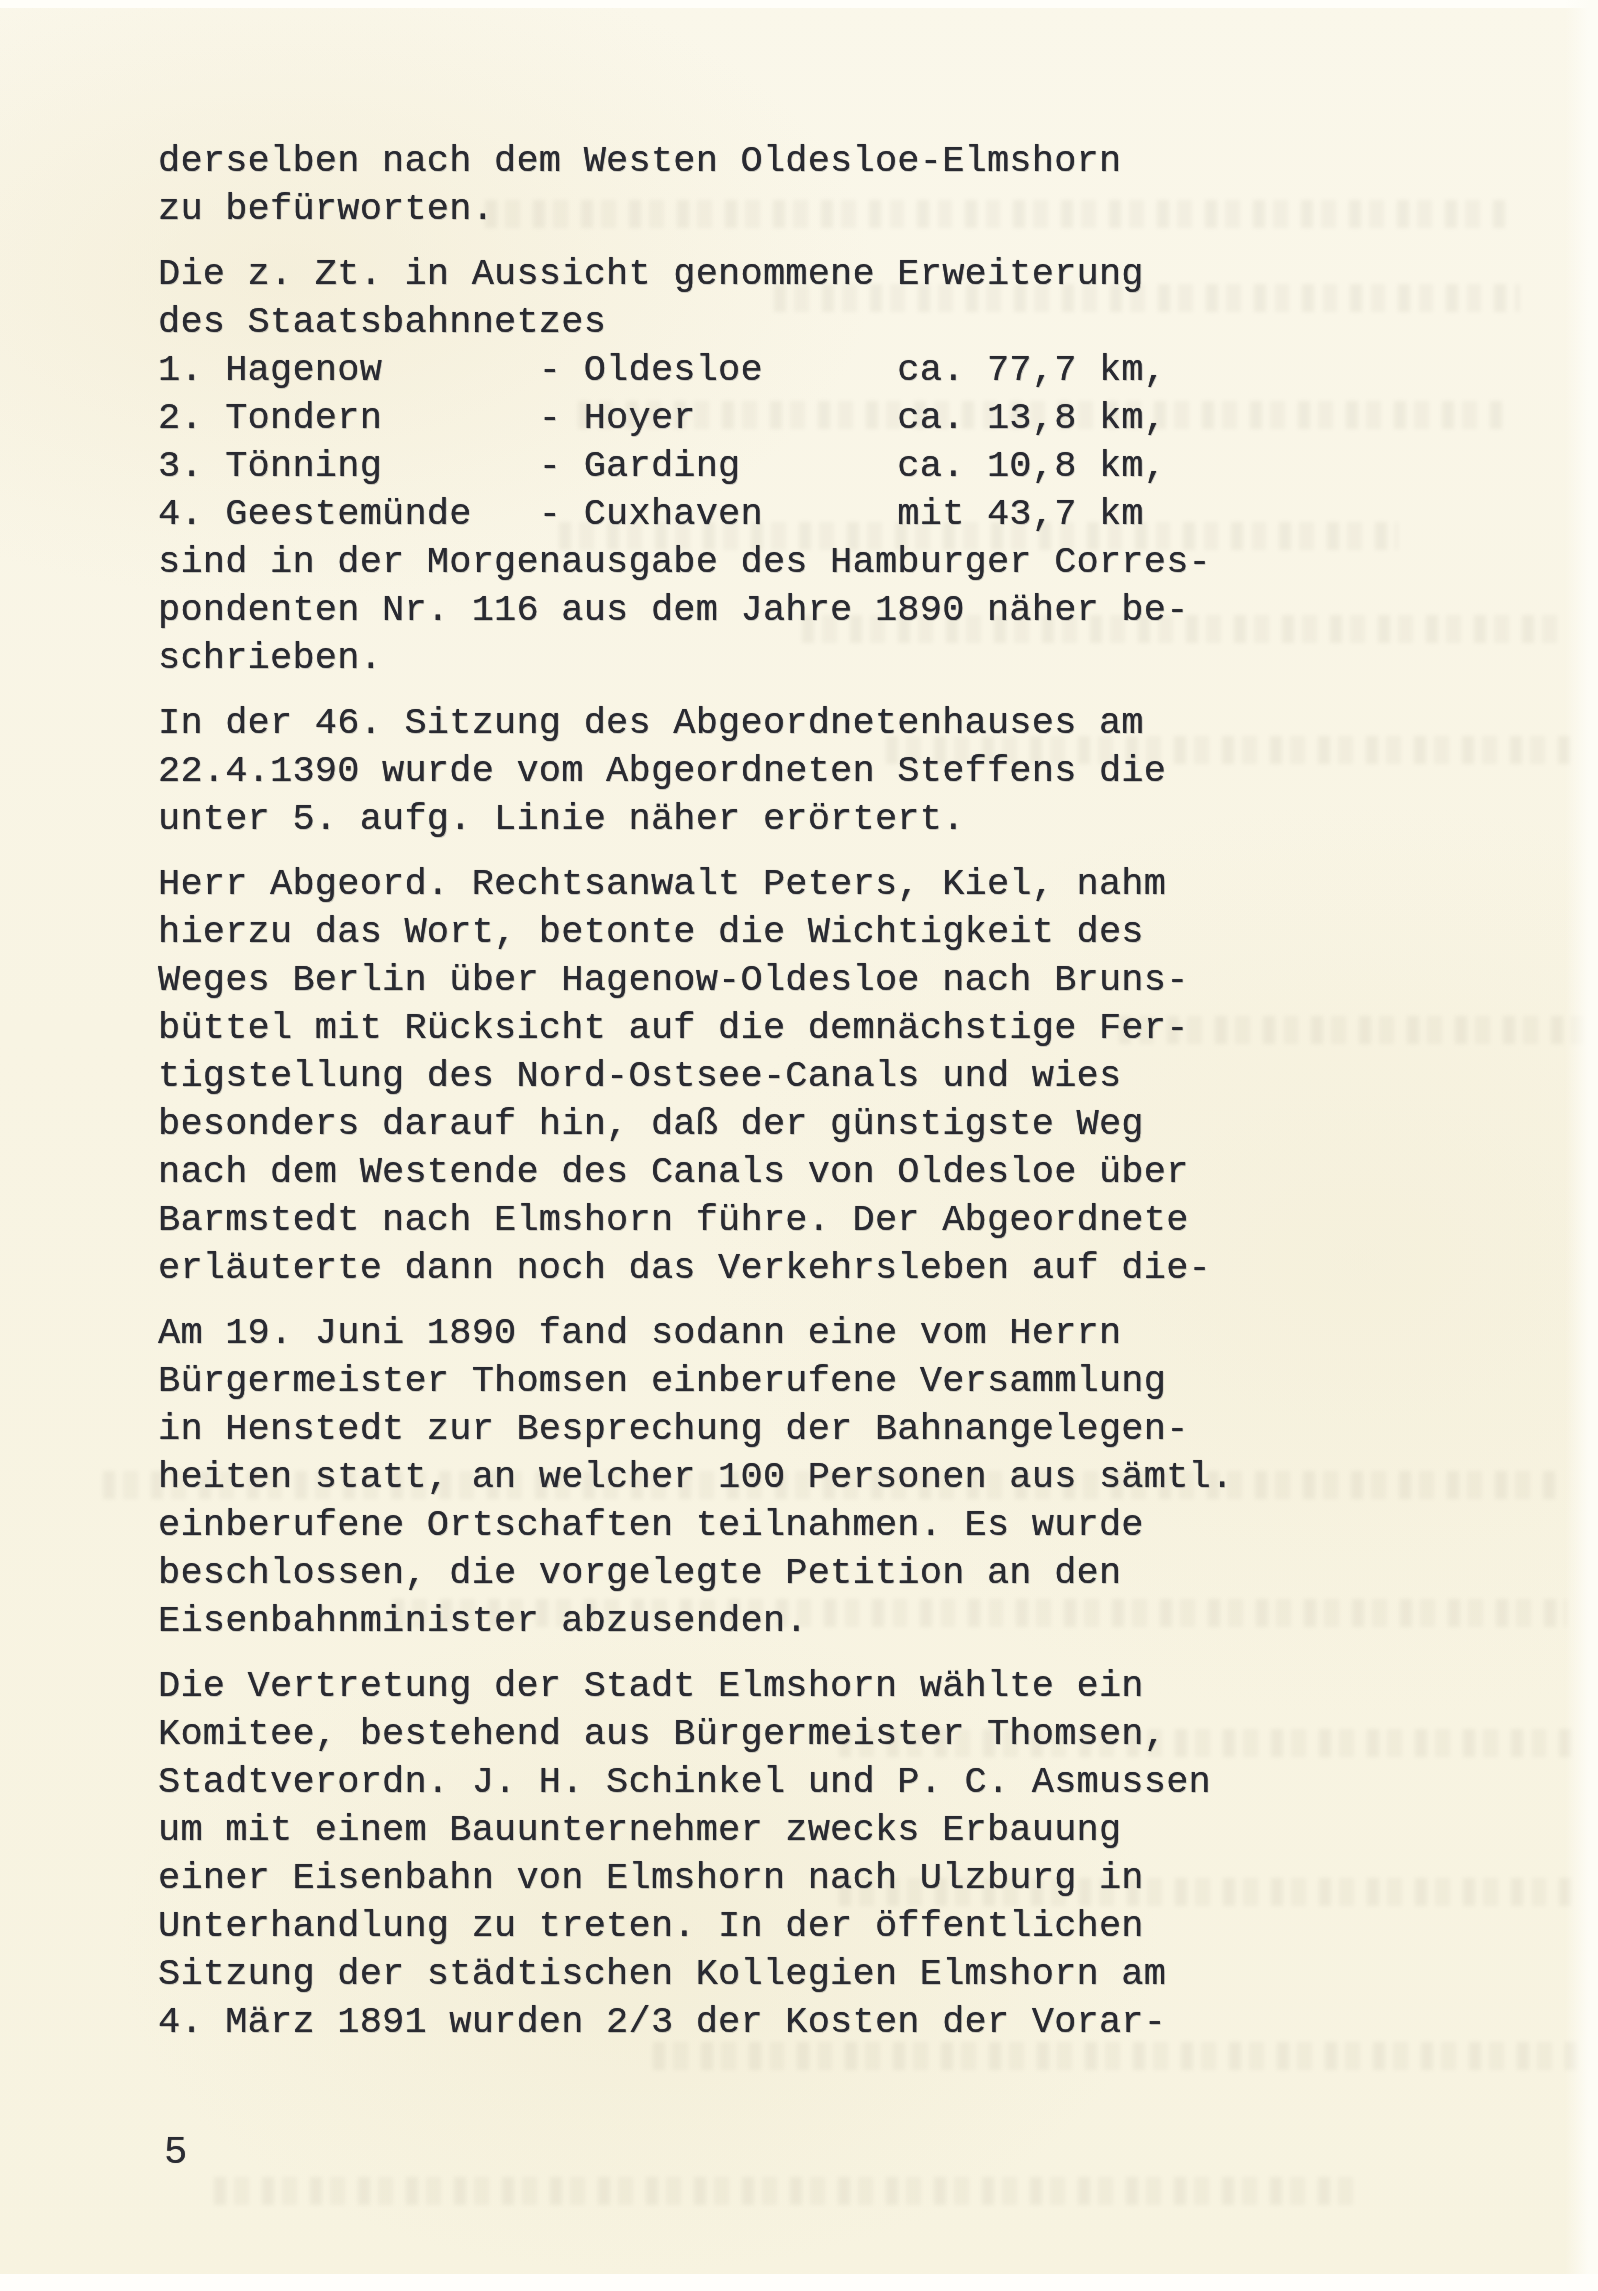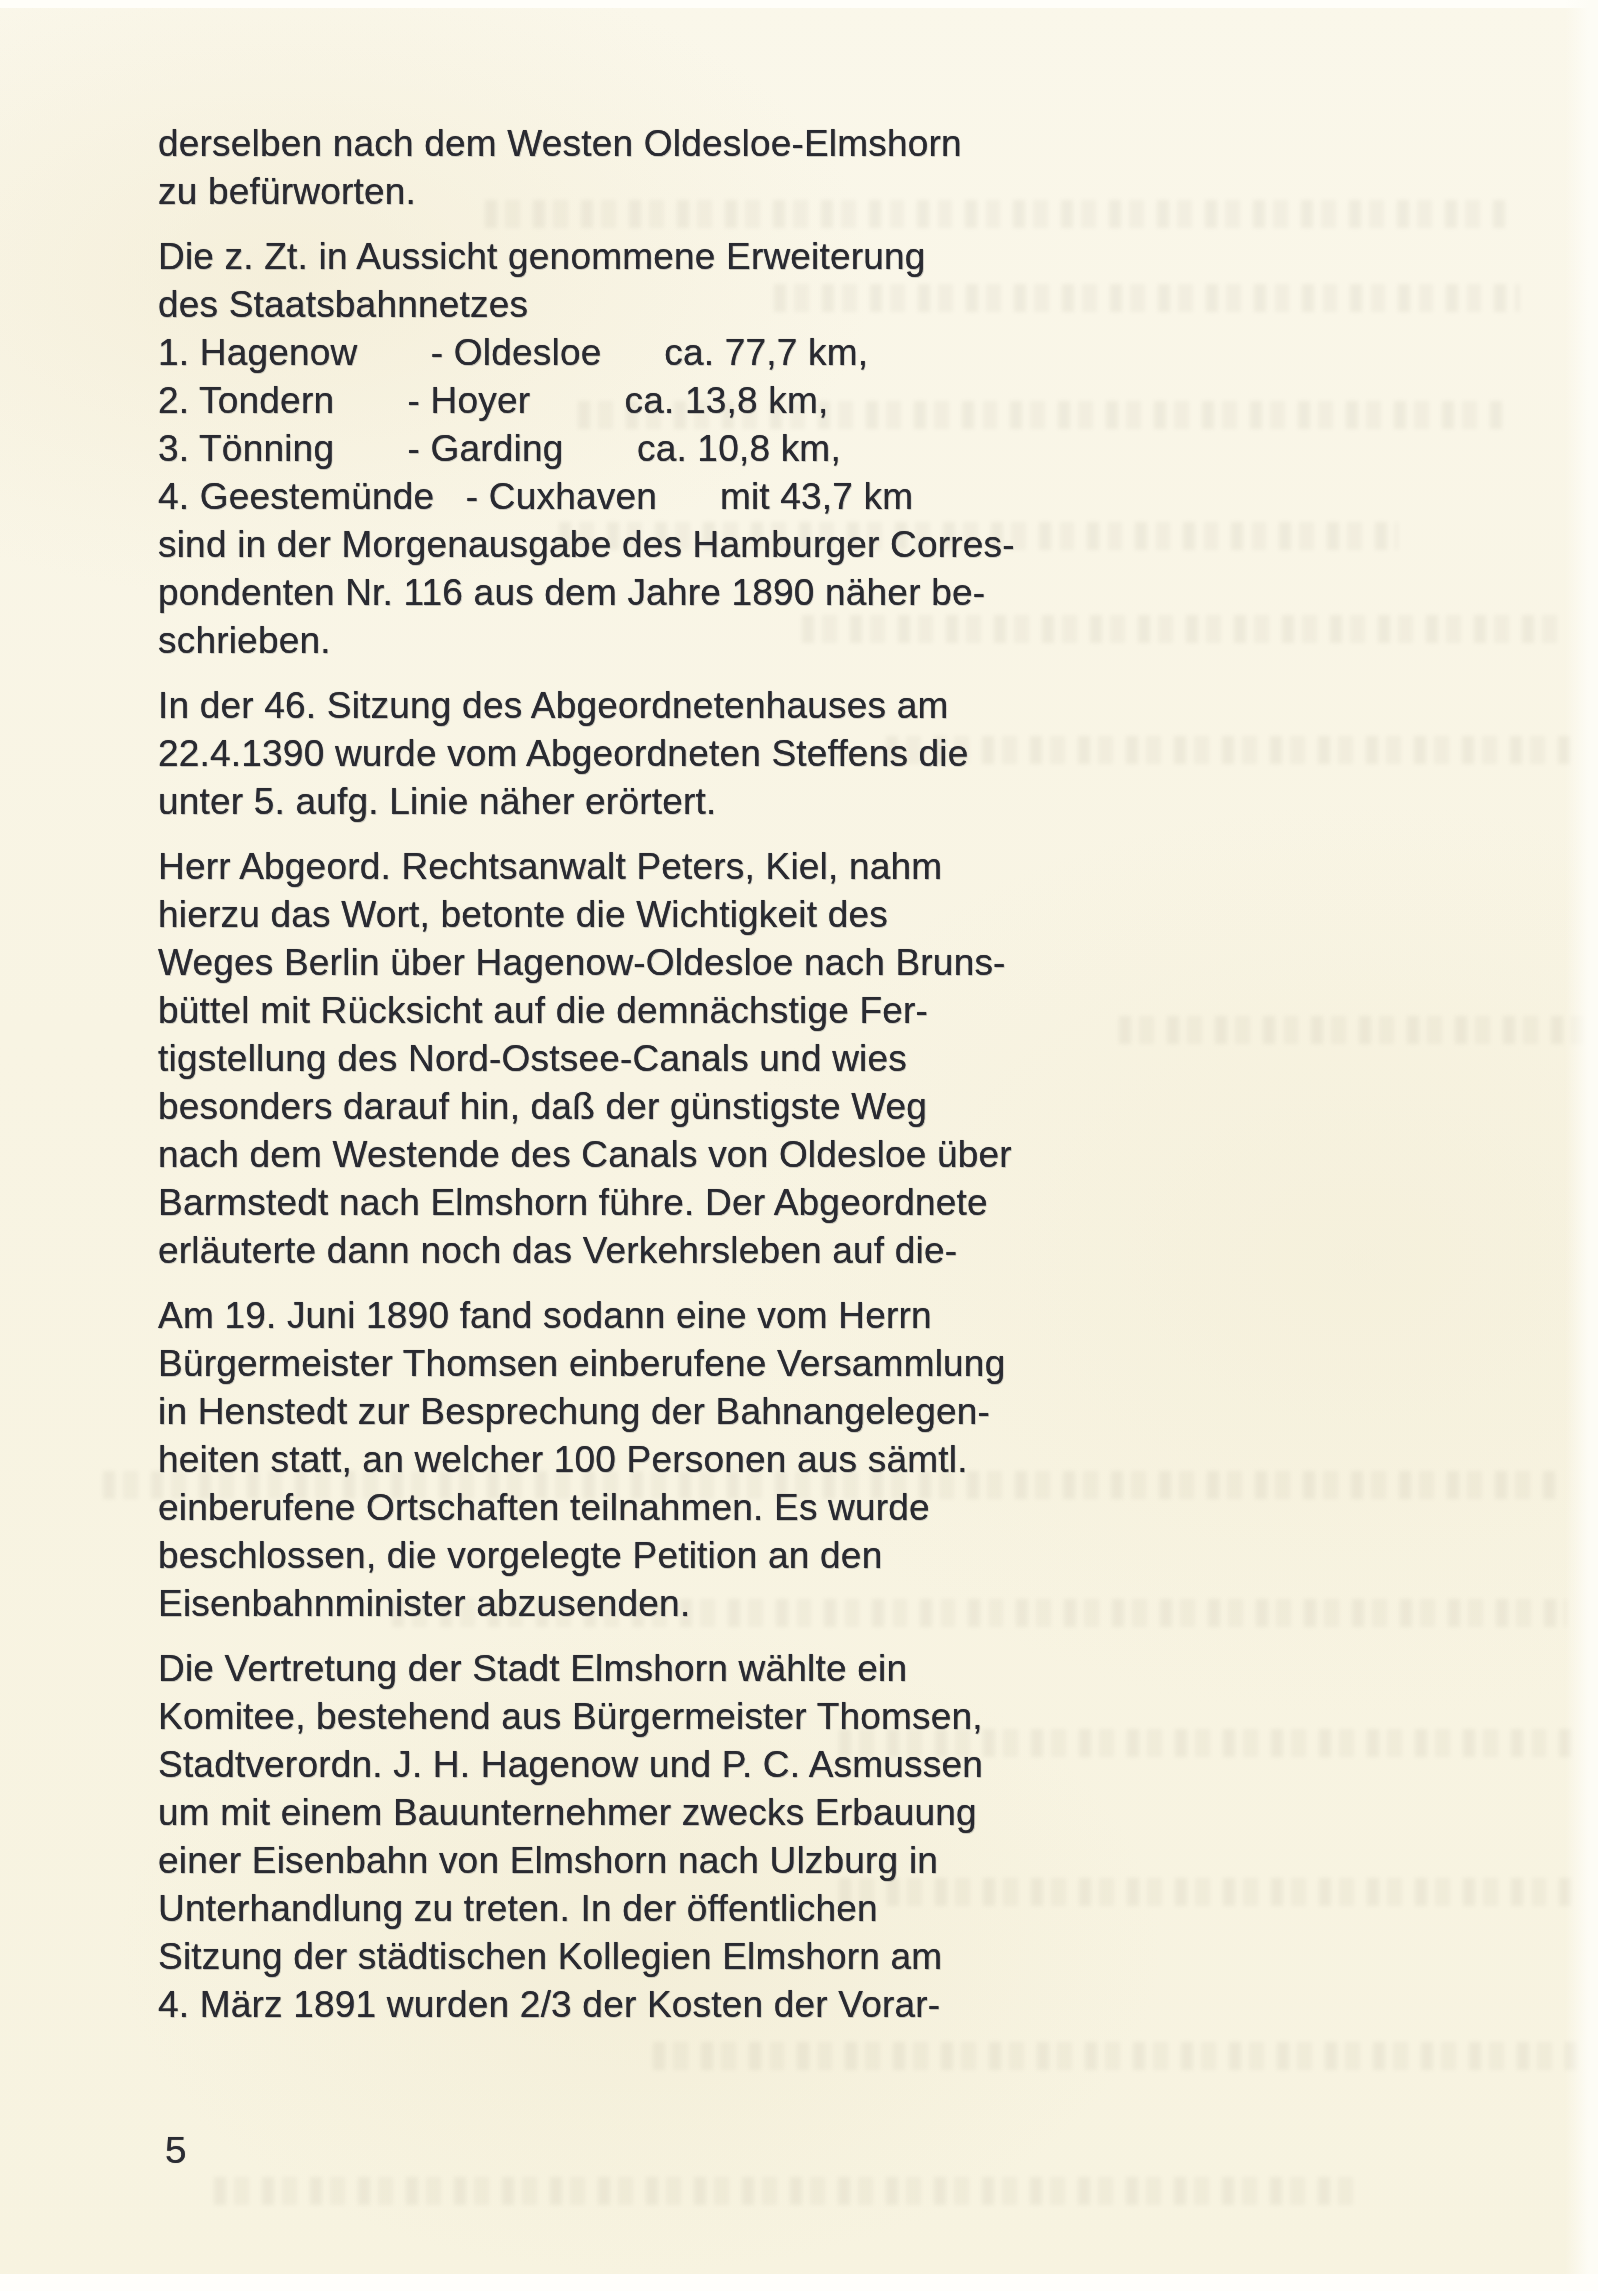--- a/index.html
+++ b/index.html
@@ -33,24 +33,24 @@
     position: absolute; right: 0; top: 0; width: 34px; height: 100%;
     background: linear-gradient(90deg, rgba(253,252,245,0) 0%, #fdfcf5 70%);
   }
   .edge-bottom {
     position: absolute; left: 0; bottom: 0; width: 100%; height: 17px;
     background: #fffefb;
   }
   .text-block {
     position: absolute;
     left: 158px;
-    top: 120px;
+    top: 137px;
     width: 1324px;
     color: #292a31;
-    font-family: Liberation Sans, sans-serif;
+    font-family: Liberation Mono, monospace;
     font-size: 37px;
     line-height: 48px;
     letter-spacing: 0.2px;
     text-shadow: 0 0 0.7px rgba(41,42,49,0.85), 0.8px 0.8px 0.4px rgba(41,42,49,0.18);
   }
   .para { margin: 0 0 17px 0; }
   .line { white-space: pre; }
   .page-number {
     position: absolute;
     left: 164px;
@@ -131,21 +131,21 @@
         <div class="line">Bürgermeister Thomsen einberufene Versammlung</div>
         <div class="line">in Henstedt zur Besprechung der Bahnangelegen-</div>
         <div class="line">heiten statt, an welcher 100 Personen aus sämtl.</div>
         <div class="line">einberufene Ortschaften teilnahmen. Es wurde</div>
         <div class="line">beschlossen, die vorgelegte Petition an den</div>
         <div class="line">Eisenbahnminister abzusenden.</div>
       </div>
       <div class="para">
         <div class="line">Die Vertretung der Stadt Elmshorn wählte ein</div>
         <div class="line">Komitee, bestehend aus Bürgermeister Thomsen,</div>
-        <div class="line">Stadtverordn. J. H. Hagenow und P. C. Asmussen</div>
+        <div class="line">Stadtverordn. J. H. Schinkel und P. C. Asmussen</div>
         <div class="line">um mit einem Bauunternehmer zwecks Erbauung</div>
         <div class="line">einer Eisenbahn von Elmshorn nach Ulzburg in</div>
         <div class="line">Unterhandlung zu treten. In der öffentlichen</div>
         <div class="line">Sitzung der städtischen Kollegien Elmshorn am</div>
         <div class="line">4. März 1891 wurden 2/3 der Kosten der Vorar-</div>
       </div>
     </div>
 
   <div class="page-number">5</div>
 

